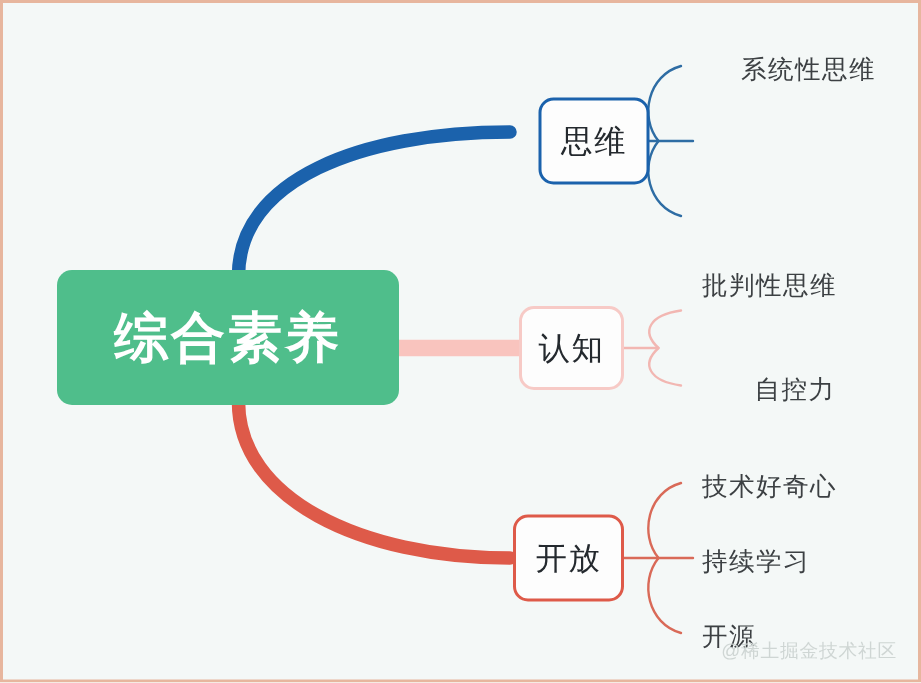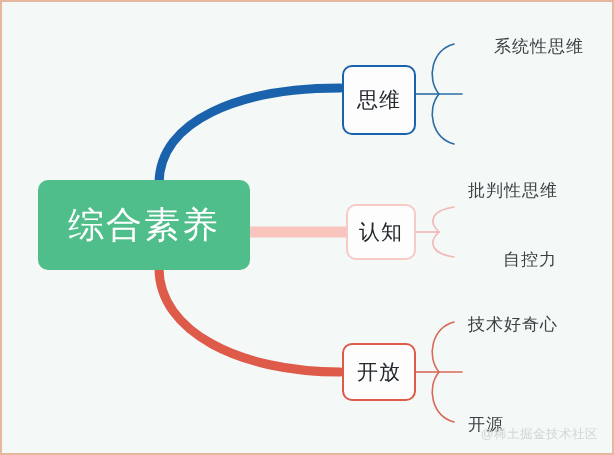--- a/index.html
+++ b/index.html
@@ -29,42 +29,42 @@
     position: absolute;
     box-sizing: border-box;
     display: flex;
     align-items: center;
     justify-content: center;
     user-select: none;
   }
   #root-node {
     left: 36px;
     top: 178px;
-    width: 212px;
+    width: 228px;
     height: 90px;
     background: #4fbe8b;
     border-radius: 10px;
     color: #ffffff;
     font-size: 36px;
     letter-spacing: 2px;
-    font-weight: 400;
+    font-weight: 700;
   }
   .branch-node {
     background: #fdfdfd;
     border-radius: 10px;
     border: 2px solid #1b62ac;
     font-size: 21px;
     color: #24292e;
     letter-spacing: 1px;
   }
   #branch-node-thinking {
-    left: 340px;
+    left: 357px;
     top: 63px;
     width: 74px;
-    height: 70px;
+    height: 58px;
     border-color: #1b62ac;
   }
   #branch-node-cognition {
     left: 344px;
     top: 202px;
     width: 70px;
     height: 56px;
     border-color: #f7cac6;
   }
   #branch-node-openness {
@@ -136,17 +136,18 @@
   <div class="node branch-node" id="branch-node-cognition">
     <span>认知</span>
   </div>
 
   <div class="leaf" style="left:492px; top:33px;">系统性思维</div>
   <div class="leaf" style="left:466px; top:133px;margin-top:44px;">批判性思维</div>
 
   <div class="leaf" style="left:466px; top:246px;margin-left:35px;">自控力</div>
 
   <div class="leaf" style="left:466px; top:311px;">技术好奇心</div>
+  <div class="leaf" style="left:466px; top:361px;">持续学习</div>
   <div class="leaf" style="left:466px; top:411px;">开源</div>
 
   <div id="watermark">@稀土掘金技术社区</div>
 
 </div>
 
 </body></html>

